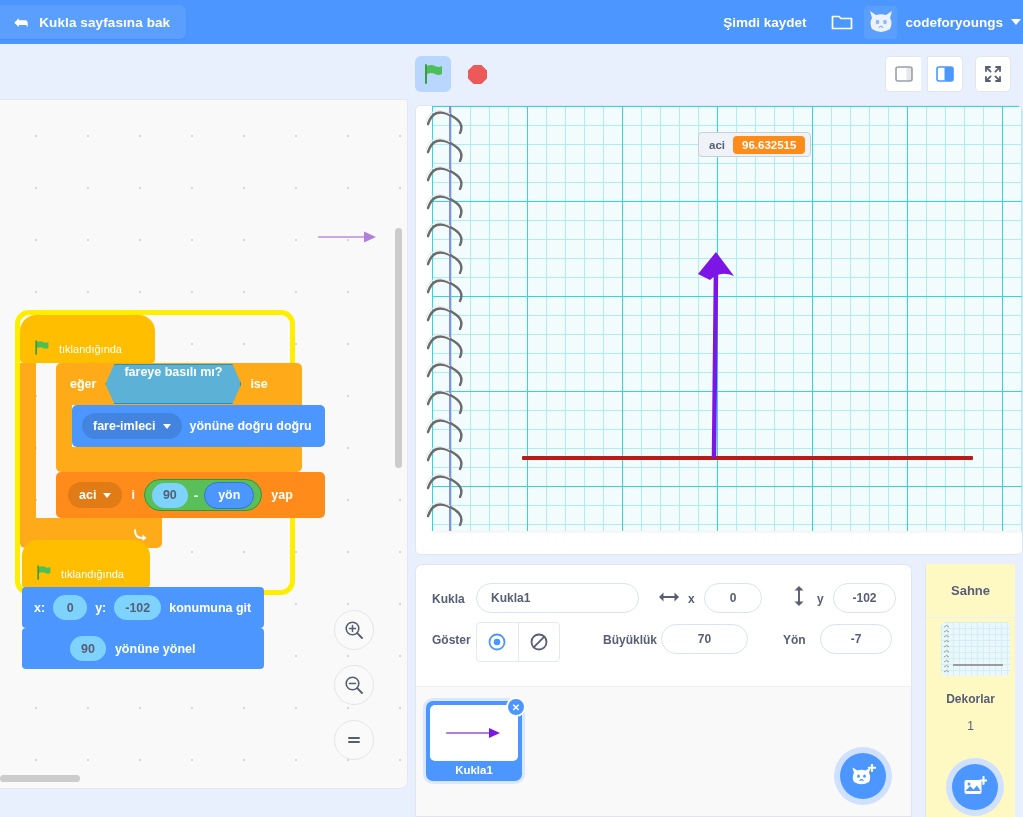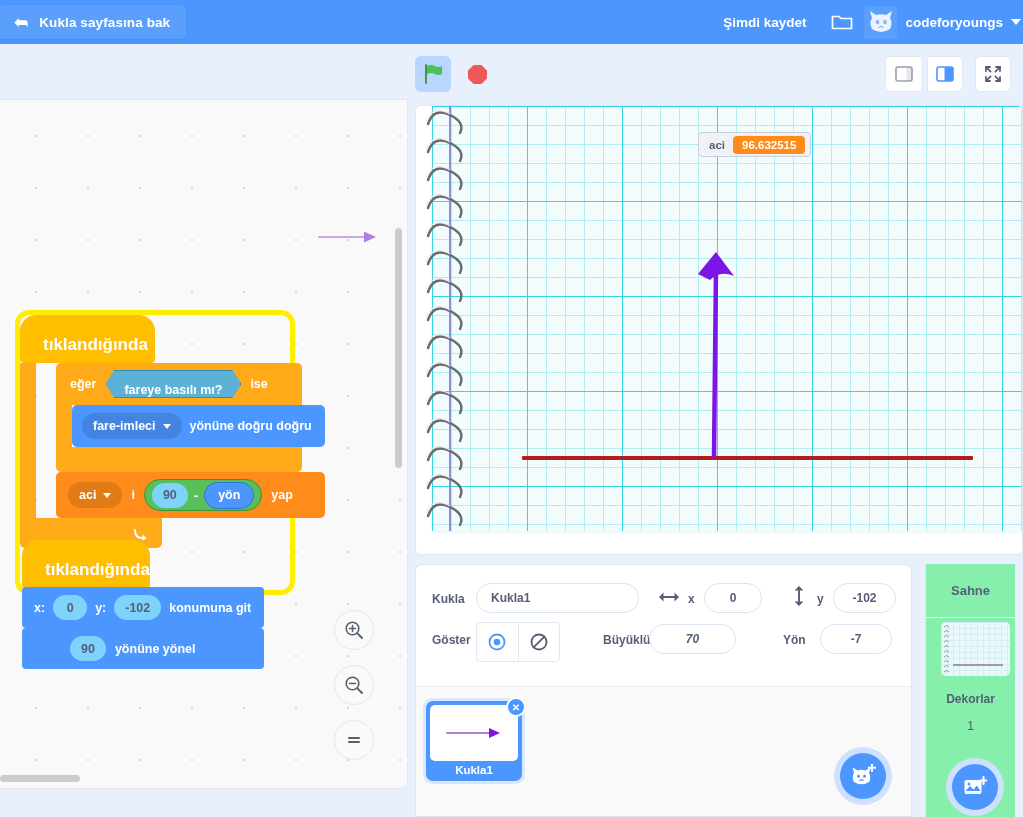--- a/index.html
+++ b/index.html
@@ -169,21 +169,21 @@
   
   .hat {
     background: #ffbf00;
     border-radius: 16px 16px 4px 4px;
     height: 48px;
     padding: 0 16px 0 14px;
     display: flex; align-items: flex-end;
     gap: 9px;
     padding-bottom: 8px;
   }
-  .hat .txt { font-size: 17px; font-weight: bold; color:#fff; }
+  .hat .txt { font-size: 11px; font-weight: normal; color:#fff; }
 
   .flag-ico { width: 16px; height: 15px; display:block; }
 
   
   .ctrl { background: #ffab19; }
   .motion { background: #4c97ff; }
   .var { background: #ff8c1a; }
 
   .cblock-top {
     height: 40px;
@@ -226,23 +226,23 @@
   }
   .dd-caret {
     width: 0; height: 0;
     border-left: 4.5px solid transparent;
     border-right: 4.5px solid transparent;
     border-top: 5.5px solid #fff;
   }
   .hex-sensing {
     background: #5cb1d6;
     border: 1px solid #2e8eb8;
-    height: 28px;
+    height: 40px;
     display: inline-flex; align-items: flex-start;
-    padding: 12px 18px;
+    padding: 0 18px;
     font-size: 12.5px; color: #fff; font-weight: bold;
     clip-path: polygon(9px 0, calc(100% - 9px) 0, 100% 50%, calc(100% - 9px) 100%, 9px 100%, 0 50%);
   }
   .op-green {
     background: #59c059;
     border: 1px solid #389438;
     border-radius: 16px;
     height: 32px;
     display: inline-flex; align-items: center; gap: 6px;
     padding: 0 7px;
@@ -356,21 +356,21 @@
     height: 40px; width: 84px;
     border: 1px solid #e3e9f3; border-radius: 4px;
     display: flex;
   }
   .show-half {
     width: 42px; display: flex; align-items: center; justify-content: center;
     cursor: pointer;
   }
   .show-half + .show-half { border-left: 1px solid #e3e9f3; }
   #f-buy-lbl     { position: absolute; left: 187px; top: 68px; }
-  #f-buy-input   { position: absolute; left: 233px; top: 59px; width: 87px; font-style: italic; }
+  #f-buy-input   { position: absolute; left: 245px; top: 59px; width: 87px; }
   #f-yon-lbl     { position: absolute; left: 367px; top: 68px; }
   #f-yon-input   { position: absolute; left: 404px; top: 59px; width: 72px; }
 
   
   #sprite-list {
     position: absolute; left: 415px; top: 687px;
     width: 497px; height: 130px;
     background: #f9f9f9;
     border: 1px solid #e0e5ef; border-top: none;
   }
@@ -411,21 +411,21 @@
     box-shadow: 0 0 0 6px #cfe1ff;
     display: flex; align-items: center; justify-content: center;
     cursor: pointer;
   }
   #fab-sprite { left: 424px; top: 66px; }
 
   
   #stage-panel {
     position: absolute; left: 925px; top: 564px;
     width: 90px; height: 253px;
-    background: #86efac;
+    background: #fef9c3;
     border-left: 1px solid #e0e5ef;
   }
   #stage-panel-head {
     height: 54px;
     display: flex; align-items: center; justify-content: center;
     font-size: 13px; color: #575e75; font-weight: bold;
     border-bottom: 1px solid #eceff4;
   }
   #backdrop-tile {
     position: absolute; left: 15px; top: 58px;

